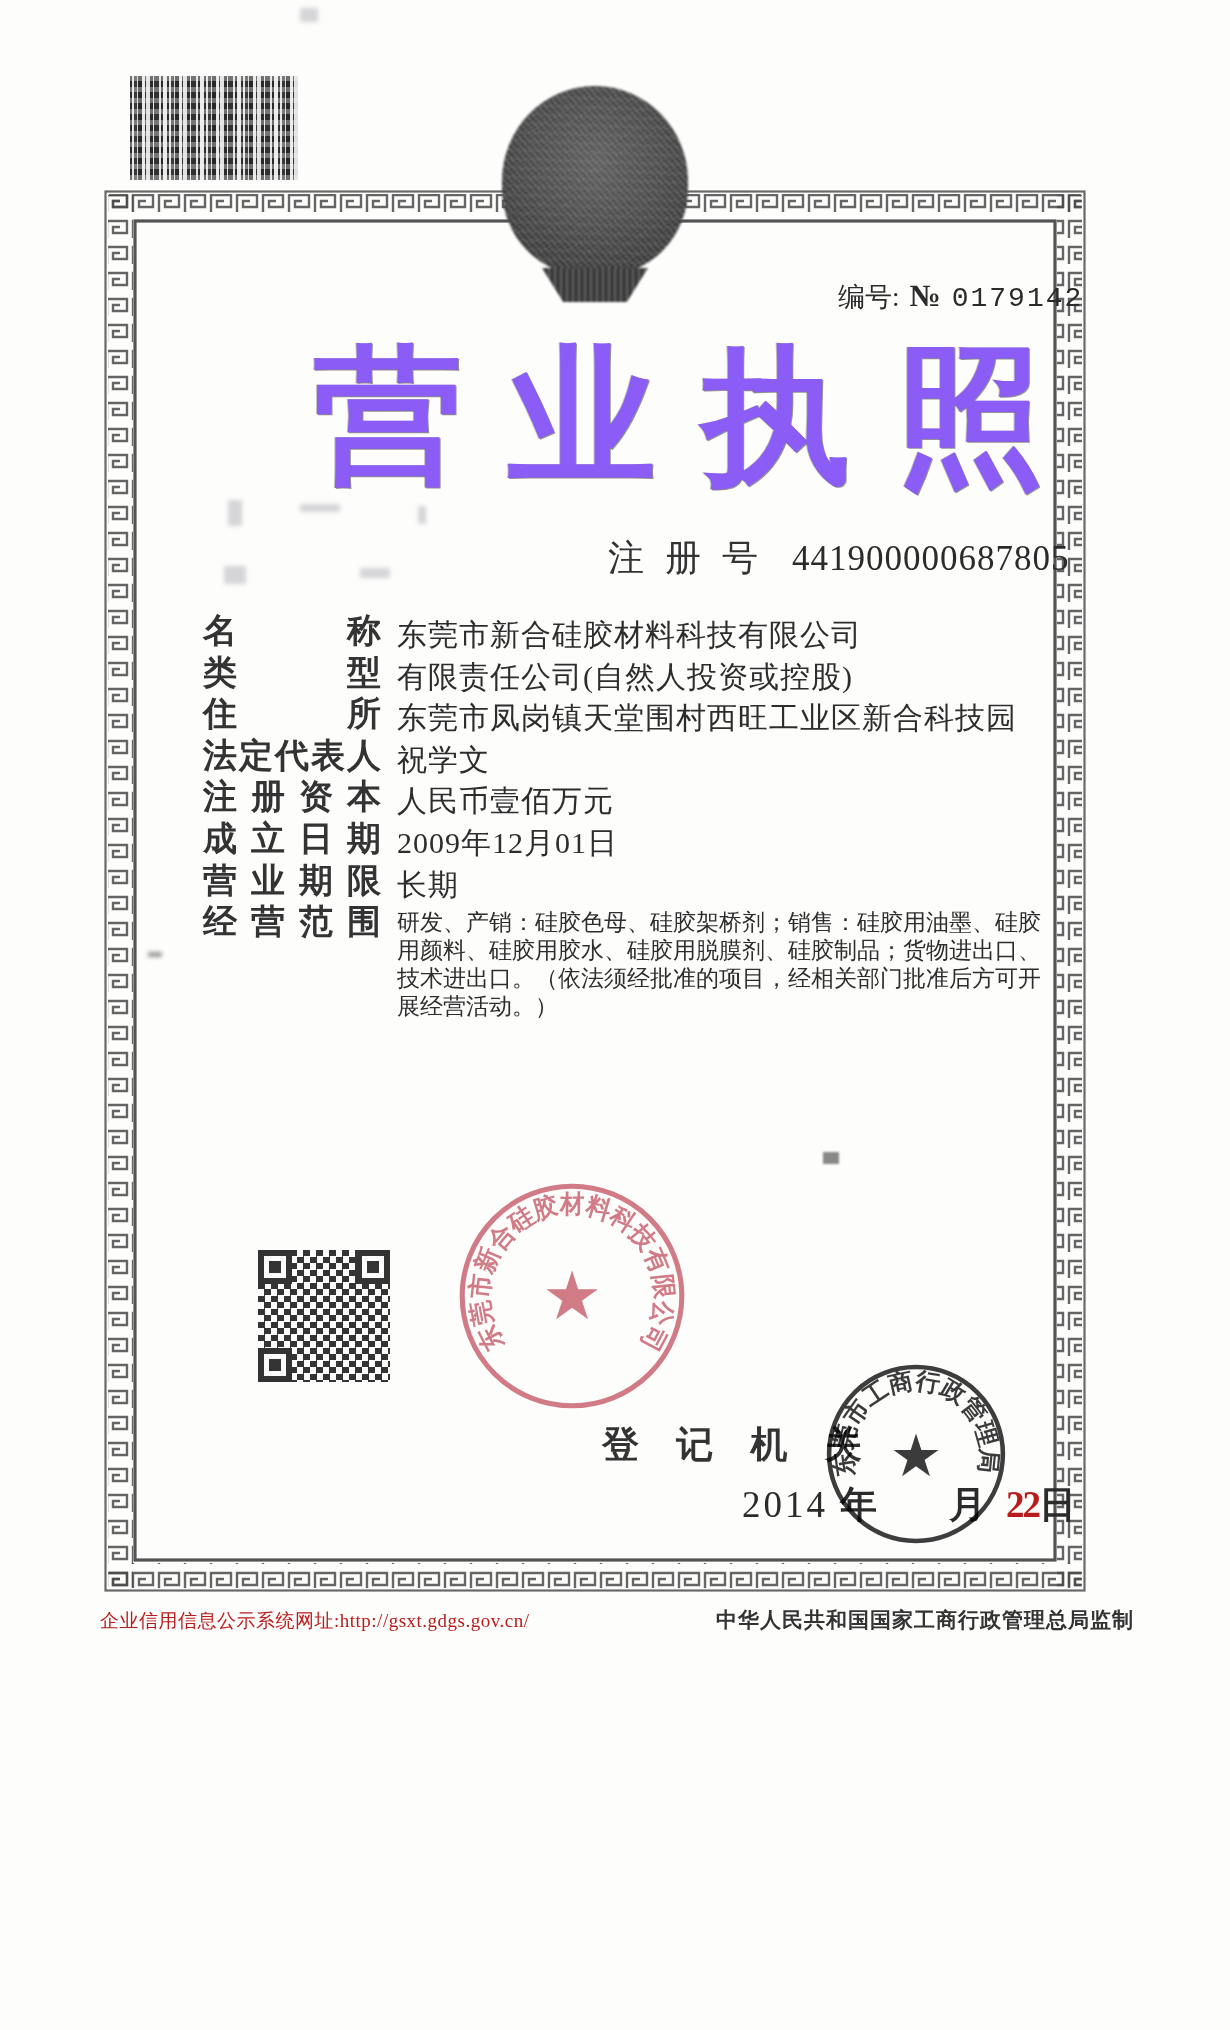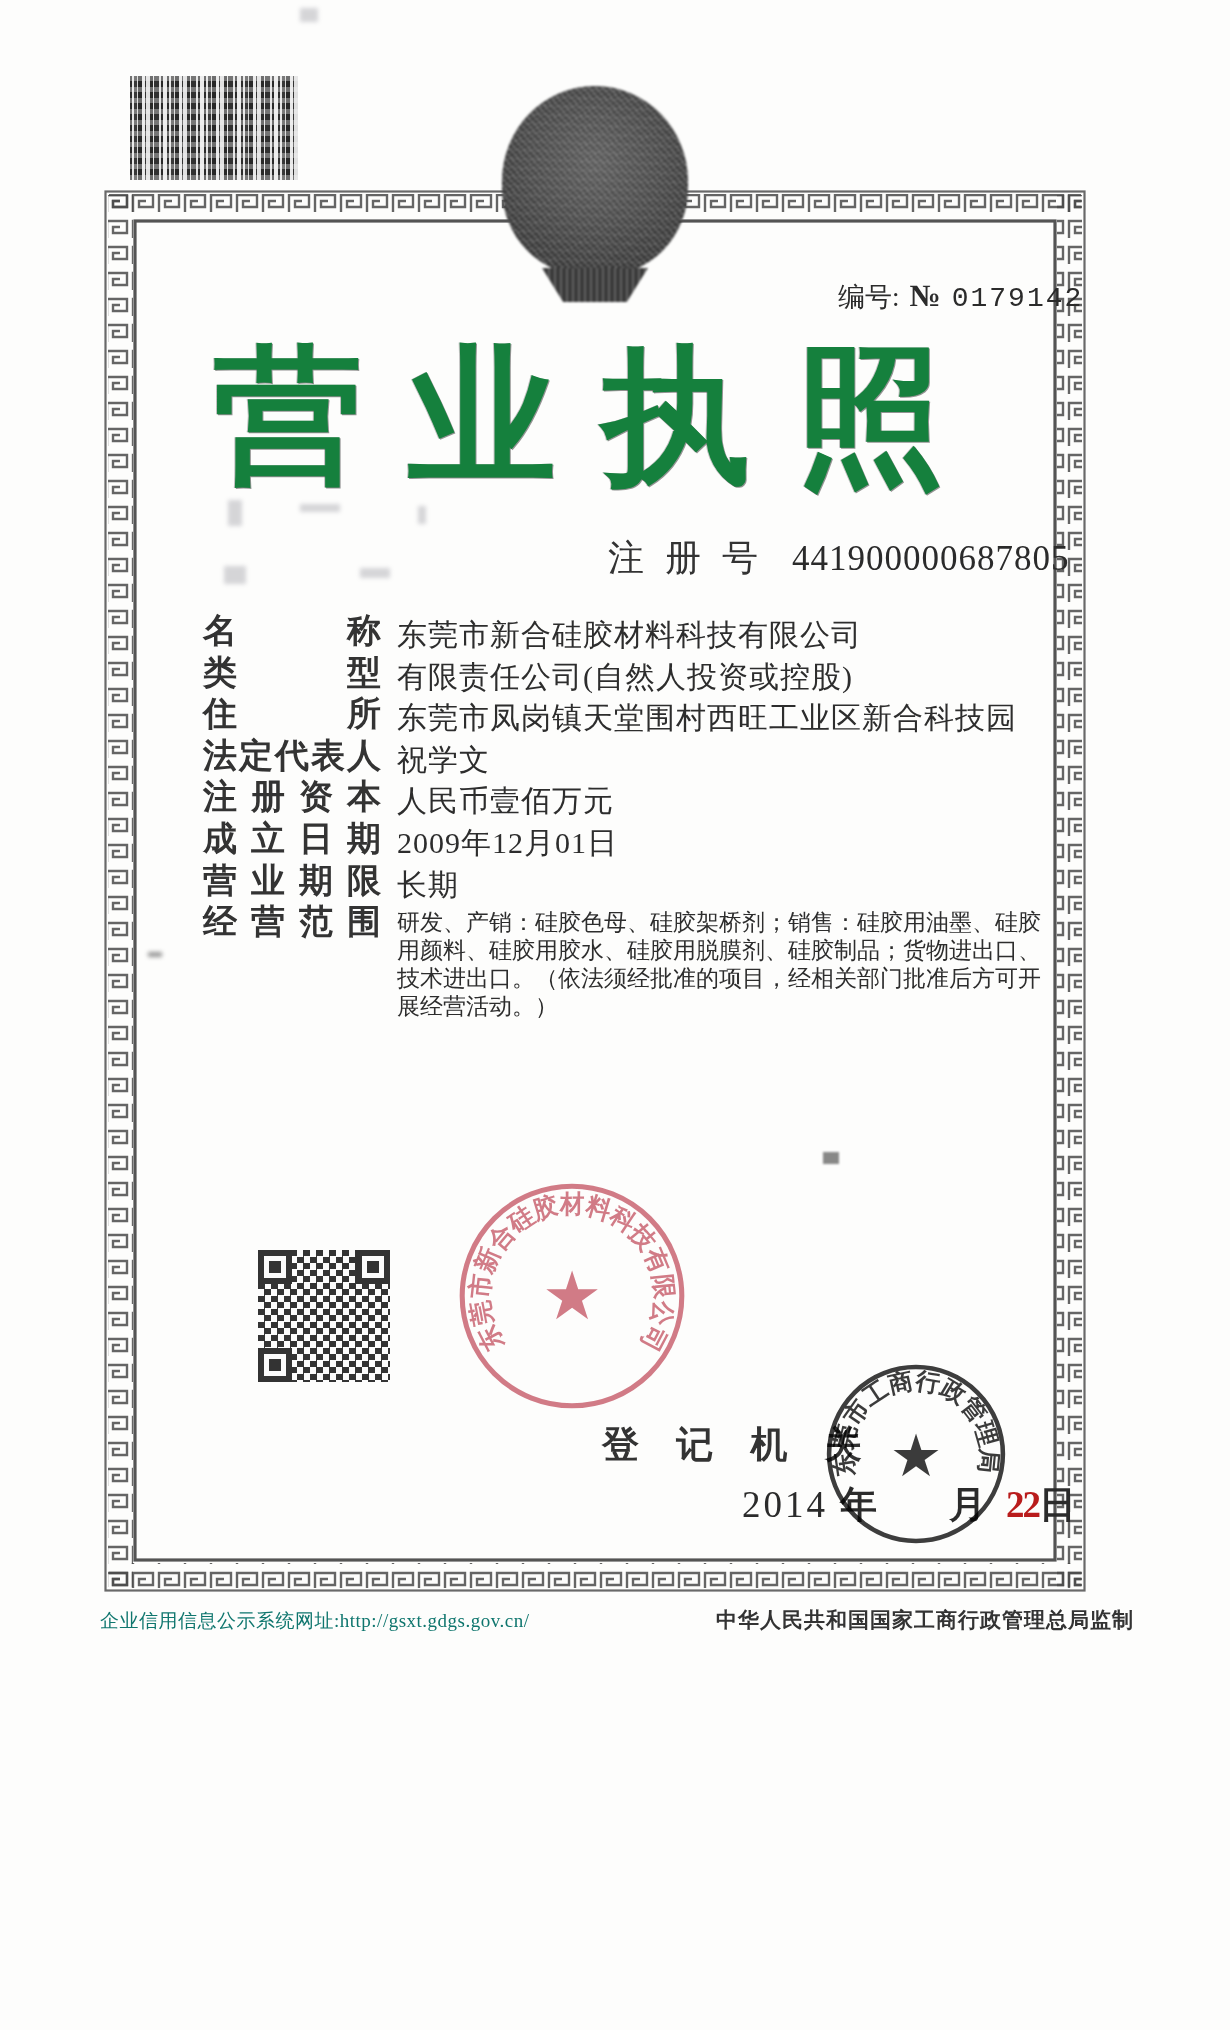--- a/index.html
+++ b/index.html
@@ -30,23 +30,23 @@
     clip-path:polygon(0 0,100% 0,80% 100%,20% 100%);}
   .emblem .base:after{content:"";position:absolute;inset:0;
     background:repeating-linear-gradient(90deg,rgba(255,255,255,.2) 0 2px,transparent 2px 6px);}
 
   
   .serial{position:absolute;left:838px;top:250px;z-index:4;display:flex;align-items:baseline;gap:10px;
     font-size:27px;color:#2b2b2b;}
   .serial .no-symbol{font-weight:bold;font-size:31px;letter-spacing:1px;}
   .serial .no-digits{font-family:"Liberation Mono","DejaVu Sans Mono",monospace;font-size:28px;letter-spacing:2px;margin-top:33px;}
 
-  .license-title{position:absolute;left:88px;top:338px;width:982px;z-index:4;text-align:center;
+  .license-title{position:absolute;left:108px;top:338px;width:982px;z-index:4;text-align:right;
     font-family:"Liberation Sans","DejaVu Sans",sans-serif;font-weight:900;font-size:148px;line-height:1.05;
-    letter-spacing:46px;text-indent:46px;color:#15803d;
+    letter-spacing:46px;text-indent:46px;color:#8b5cf6;
     text-shadow:1px 1px 0 rgba(60,60,60,.55), -1px 0 0 rgba(80,80,80,.35);}
 
   .regline{position:absolute;left:608px;top:534px;z-index:4;display:flex;align-items:baseline;gap:28px;}
   .regline .reg-label{font-size:36px;letter-spacing:6px;color:#333;}
   .regline .reg-number{font-size:35px;letter-spacing:1px;color:#2b2b2b;}
 
   
   .fields{position:absolute;left:203px;top:612px;width:860px;z-index:4;display:flex;flex-direction:column;}
   .row{display:flex;align-items:flex-start;min-height:35px;}
   .row-label{width:178px;flex:0 0 178px;font-size:34px;font-weight:600;color:#333;
@@ -73,21 +73,21 @@
     font-size:37px;color:#2b2b2b;}
   .dateline .d-year{letter-spacing:3px;}
   .dateline .d-u1{margin-left:12px;font-weight:600;}
   .dateline .d-u2{margin-left:72px;font-weight:600;}
   .dateline .d-day{margin-left:20px;font-weight:700;letter-spacing:-2px;color:#b91c1c;}
   .dateline .d-u3{margin-left:0px;font-weight:600;}
 
   
   .footer{position:absolute;left:100px;right:96px;top:1606px;z-index:4;display:flex;
     justify-content:space-between;align-items:baseline;}
-  .footer .f-left{font-size:19px;color:#0f766e;letter-spacing:.5px;}
+  .footer .f-left{font-size:19px;color:#b91c1c;letter-spacing:.5px;}
   .footer .f-right{font-size:21px;font-weight:600;color:#333;letter-spacing:1px;}
 
   
   .smudge{position:absolute;z-index:2;filter:blur(2px);opacity:.4;background:#9a9aa2;}
   .sm1{left:228px;top:500px;width:14px;height:26px;}
   .sm2{left:300px;top:504px;width:40px;height:8px;}
   .sm3{left:418px;top:506px;width:8px;height:18px;}
   .sm4{left:224px;top:566px;width:22px;height:18px;}
   .sm5{left:360px;top:568px;width:30px;height:10px;}
   .sm6{left:148px;top:952px;width:14px;height:5px;opacity:.6;background:#555;}

